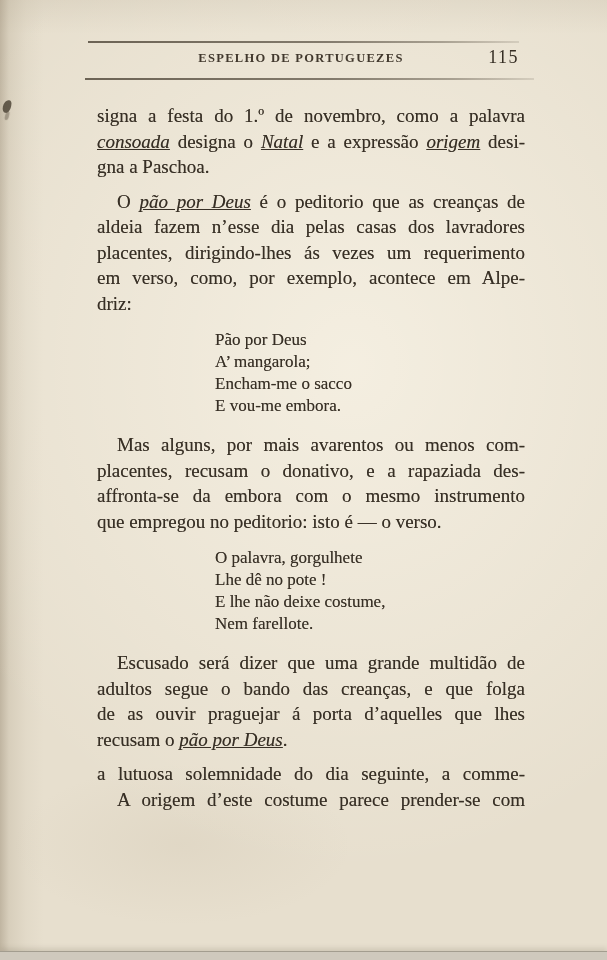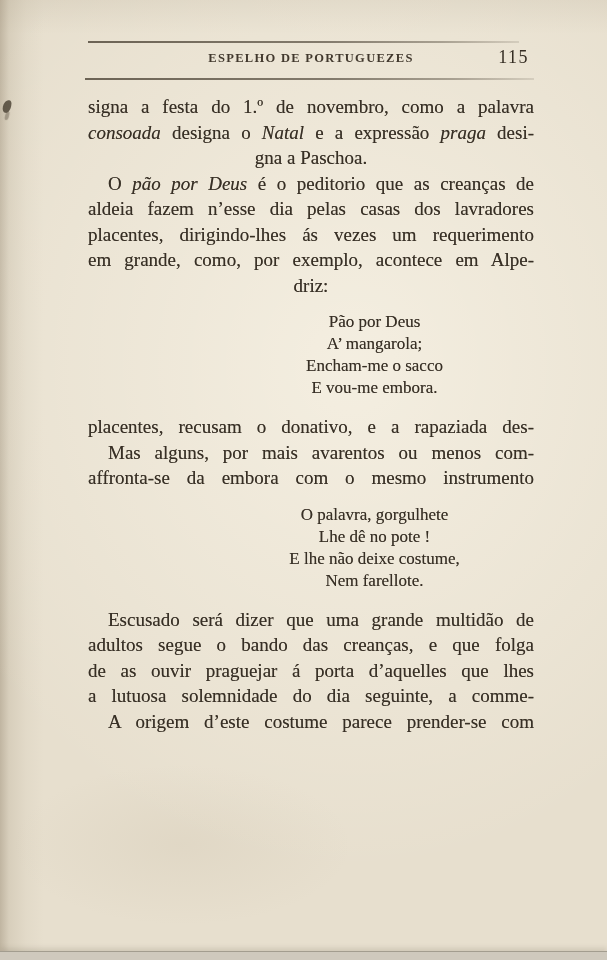--- a/index.html
+++ b/index.html
@@ -11,34 +11,34 @@
       radial-gradient(140% 120% at 50% 50%, rgba(0,0,0,0) 60%, rgba(120,104,80,0.10) 100%),
       linear-gradient(90deg, rgba(138,123,99,0.42) 0px, rgba(160,147,122,0.22) 9px, rgba(168,156,132,0.08) 26px, rgba(0,0,0,0) 44px),
       linear-gradient(180deg, rgba(150,138,114,0.12), rgba(0,0,0,0) 34px),
       radial-gradient(40% 12% at 30% 88%, rgba(165,150,122,0.10), rgba(0,0,0,0) 70%),
       #e7dfce;
   }
   .rule{position:absolute;height:2px;
     background:linear-gradient(90deg, rgba(86,77,63,0.85), rgba(86,77,63,0.7) 55%, rgba(86,77,63,0.45) 82%, rgba(86,77,63,0.15));}
   .rule-top{top:41px;left:88px;width:431px;}
   .rule-bottom{top:78px;left:85px;width:449px;}
-  .headrow{position:absolute;top:51px;left:88px;width:446px;color:#3c342a;}
+  .headrow{position:absolute;top:51px;left:78px;width:446px;color:#3c342a;}
   .runhead{display:block;text-align:center;font-weight:bold;font-size:12.5px;letter-spacing:1.3px;color:#41382d;}
   .pagenum{position:absolute;right:5px;top:-4px;font-size:18px;letter-spacing:1.5px;color:#352d23;}
   .body{
     position:absolute;left:88px;top:94px;width:446px;
     font-size:19px;line-height:25.5px;color:#372f25;
     text-shadow:0 0 0.5px rgba(55,47,37,0.55);
   }
-  .para{margin:0;}
-  .ln{text-align:center;white-space:normal;}
+  .para{margin:9px;}
+  .ln{text-align:left;white-space:normal;}
   .ln.jl{text-align:justify;text-align-last:justify;}
   .ln.ind{padding-left:20px;}
   .verse{margin:13px 0 15px 127px;font-size:17px;line-height:22px;}
-  i{font-style:italic;}
+  i{font-style:italic;text-decoration:underline;}
   .speck{position:absolute;left:3px;top:100px;width:8px;height:13px;background:#473e30;
     border-radius:60% 40% 55% 45%;opacity:.8;transform:rotate(12deg);
     box-shadow:2px 9px 1px -2px rgba(70,60,45,0.45);}
   .bottom-edge{position:absolute;bottom:0;left:0;right:0;height:8px;background:#cfc9bd;
     border-top:1px solid rgba(128,120,106,0.55);
     box-shadow:0 -3px 5px rgba(110,100,84,0.18);}
 </style>
 </head>
 <body>
 
@@ -48,51 +48,53 @@
     <div class="headrow">
       <span class="runhead">ESPELHO DE PORTUGUEZES</span>
       <span class="pagenum">115</span>
     </div>
     <div class="rule rule-bottom"></div>
   </header>
 
   <main class="body" id="textbody">
       <div class="para">
         <div class="ln jl"><span>signa a festa do 1.º de novembro, como a palavra</span></div>
-        <div class="ln jl"><i>consoada</i><span> designa o </span><i>Natal</i><span> e a expressão </span><i>praga</i><span> desi-</span></div>
+        <div class="ln jl"><i>consoada</i><span> designa o </span><i>Natal</i><span> e a expressão </span><i>origem</i><span> desi-</span></div>
         <div class="ln"><span>gna a Paschoa.</span></div>
       </div>
       <div class="para">
         <div class="ln jl ind"><span>O </span><i>pão por Deus</i><span> é o peditorio que as creanças de</span></div>
         <div class="ln jl"><span>aldeia fazem n’esse dia pelas casas dos lavradores</span></div>
         <div class="ln jl"><span>placentes, dirigindo-lhes ás vezes um requerimento</span></div>
-        <div class="ln jl"><span>em grande, como, por exemplo, acontece em Alpe-</span></div>
+        <div class="ln jl"><span>em verso, como, por exemplo, acontece em Alpe-</span></div>
         <div class="ln"><span>driz:</span></div>
       </div>
       <div class="verse">
         <div class="ln">Pão por Deus</div>
         <div class="ln">A’ mangarola;</div>
         <div class="ln">Encham-me o sacco</div>
         <div class="ln">E vou-me embora.</div>
       </div>
       <div class="para">
+        <div class="ln jl ind"><span>Mas alguns, por mais avarentos ou menos com-</span></div>
         <div class="ln jl"><span>placentes, recusam o donativo, e a rapaziada des-</span></div>
-        <div class="ln jl ind"><span>Mas alguns, por mais avarentos ou menos com-</span></div>
         <div class="ln jl"><span>affronta-se da embora com o mesmo instrumento</span></div>
+        <div class="ln"><span>que empregou no peditorio: isto é — o verso.</span></div>
       </div>
       <div class="verse">
         <div class="ln">O palavra, gorgulhete</div>
         <div class="ln">Lhe dê no pote !</div>
         <div class="ln">E lhe não deixe costume,</div>
         <div class="ln">Nem farellote.</div>
       </div>
       <div class="para">
         <div class="ln jl ind"><span>Escusado será dizer que uma grande multidão de</span></div>
         <div class="ln jl"><span>adultos segue o bando das creanças, e que folga</span></div>
         <div class="ln jl"><span>de as ouvir praguejar á porta d’aquelles que lhes</span></div>
+        <div class="ln"><span>recusam o </span><i>pão por Deus</i><span>.</span></div>
       </div>
       <div class="para">
         <div class="ln jl"><span>a lutuosa solemnidade do dia seguinte, a comme-</span></div>
         <div class="ln jl ind"><span>A origem d’este costume parece prender-se com</span></div>
       </div>
     </main>
 
   <div class="speck"></div>
   <div class="bottom-edge"></div>
 </div>

